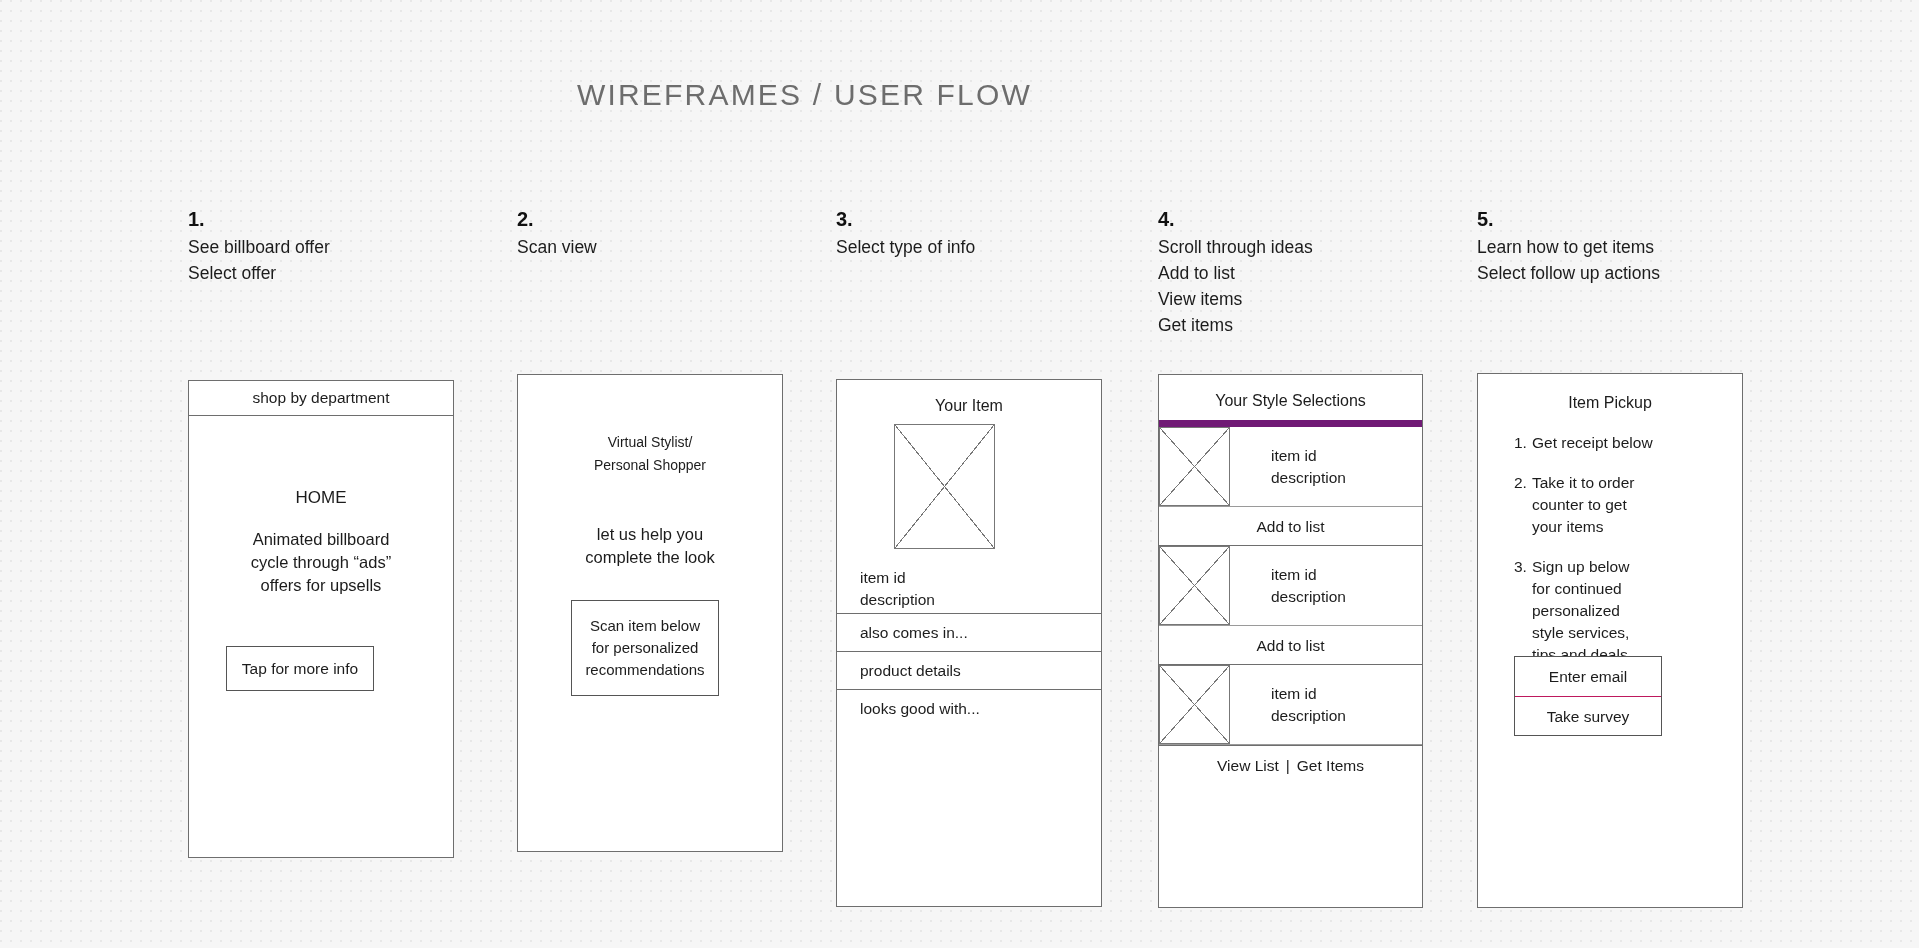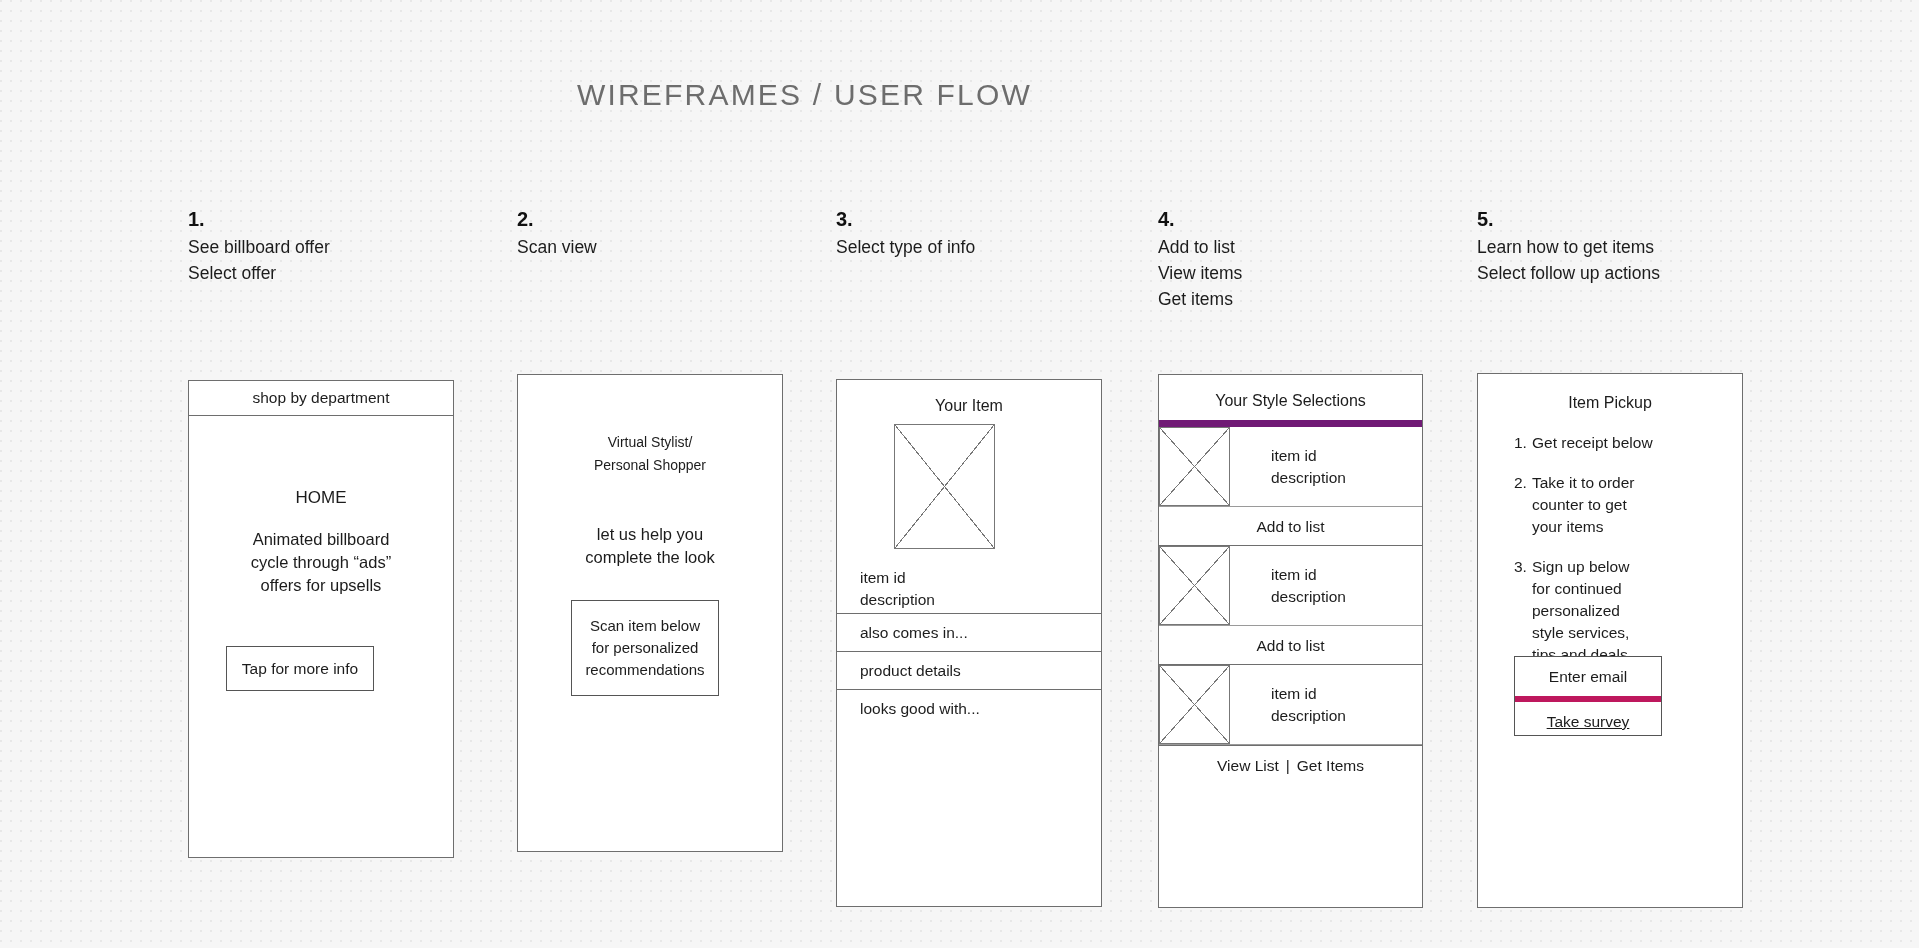--- a/index.html
+++ b/index.html
@@ -262,21 +262,21 @@
     background: #fff;
   }
   .c5-btn {
     box-sizing: border-box;
     height: 39px;
     line-height: 39px;
     text-align: center;
     font-size: 15.5px;
     color: #1c1c1c;
   }
-  .c5-btn + .c5-btn { border-top: 6px solid #be185d; text-decoration: underline; }
+  .c5-btn + .c5-btn { border-top: 1px solid #be185d; }
 </style>
 </head>
 <body>
 
 <div class="page-title">WIREFRAMES / USER FLOW</div>
 
 <div class="flow">
 
   <div class="column col-0">
     <div class="step-head">
@@ -337,20 +337,21 @@
         <div class="c3-row">also comes in...</div>
         <div class="c3-row">product details</div>
         <div class="c3-row">looks good with...</div>
       </div>
     </div>
   </div>
 
   <div class="column col-3">
     <div class="step-head">
       <div class="step-number">4.</div>
+      <div class="step-line">Scroll through ideas</div>
       <div class="step-line">Add to list</div>
       <div class="step-line">View items</div>
       <div class="step-line">Get items</div>
     </div>
 
     <div class="frame frame-3">
       <div class="c4-head">Your Style Selections</div>
 
       <div class="c4-item">
         <div class="placeholder c4-thumb"></div>

